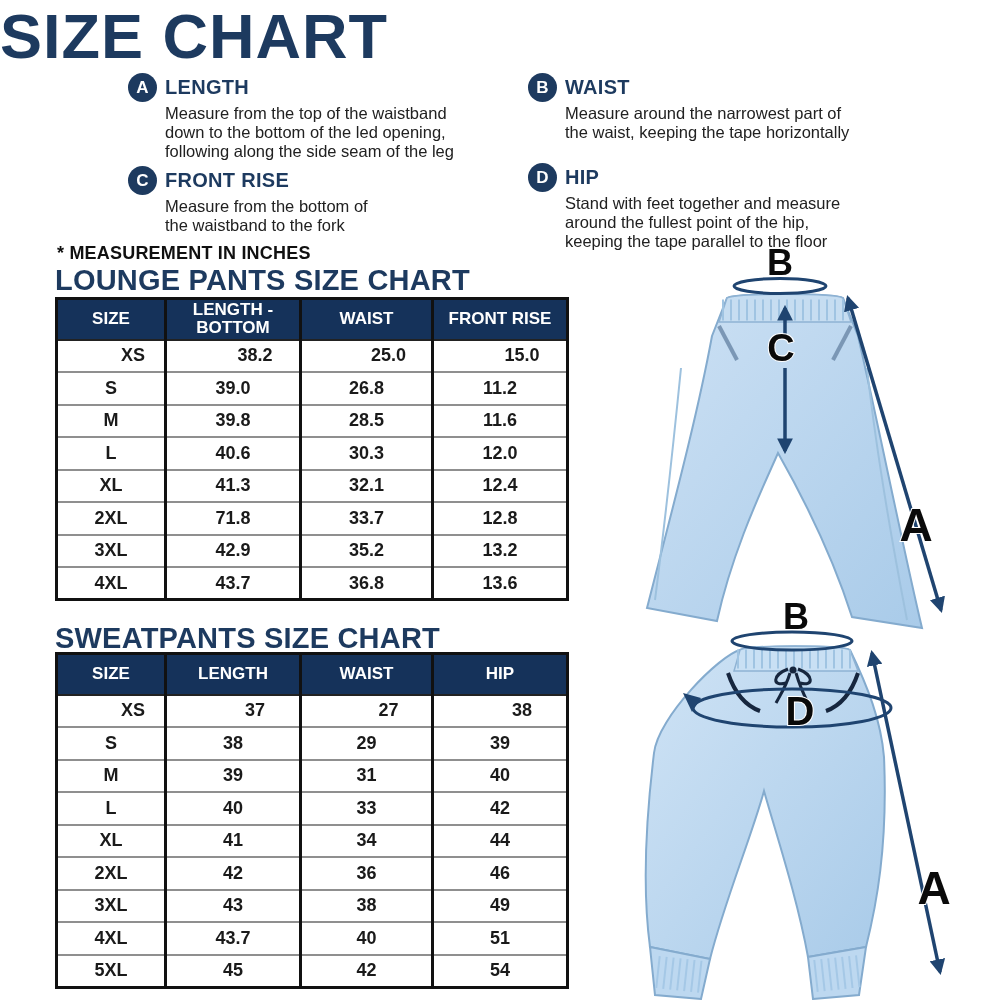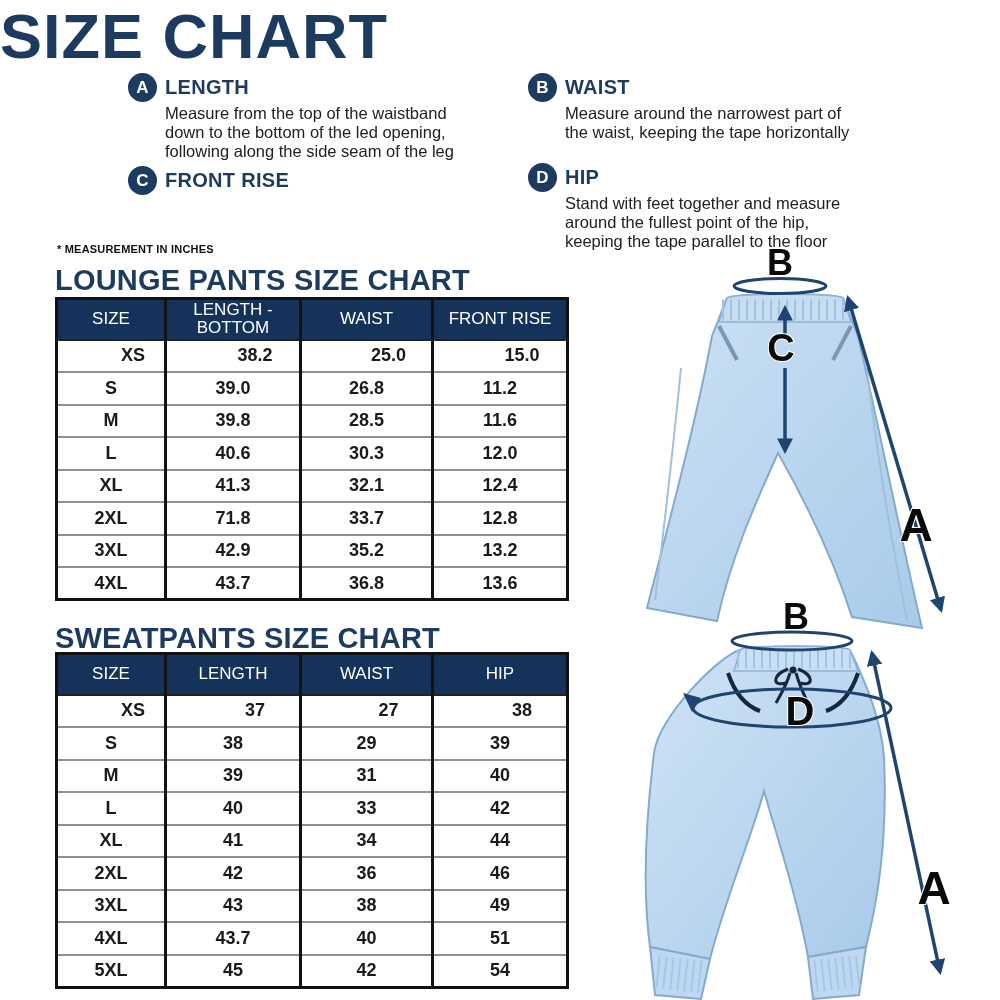--- a/index.html
+++ b/index.html
@@ -16,42 +16,42 @@
   .guide-item { position:absolute; }
   .badge {
     position:absolute; left:0; top:0; width:29px; height:29px; border-radius:50%;
     background:#1d3a5f; color:#ffffff; font-weight:bold; font-size:17px;
     display:flex; align-items:center; justify-content:center;
   }
   .gi-body { margin-left:37px; }
   .gi-name { font-size:20px; font-weight:bold; color:#1d3a5f; line-height:29px; letter-spacing:0.3px; }
   .gi-desc { font-size:16.5px; line-height:19px; color:#212121; white-space:pre-line; margin-top:2px; }
   .note {
-    position:absolute; left:57px; top:243px; font-size:11px; font-weight:bold;
+    position:absolute; left:57px; top:243px; font-size:18px; font-weight:bold;
     color:#101010; letter-spacing:0.2px;
   }
   .chart-heading {
     position:absolute; left:55px; font-size:29px; font-weight:bold;
     color:#1d3a5f; letter-spacing:0.2px;margin-top:7px;
   }
   .heading-lounge { top:257px; }
   .heading-sweat  { top:615px; }
   
   table.size-table {
     position:absolute; left:55px; width:511px; border-collapse:collapse;
     table-layout:fixed; border:3px solid #111111; background:#ffffff;
   }
   .lounge-table { top:297px; }
   .sweat-table  { top:652px; }
   table.size-table col.c1 { width:109px; }
   table.size-table col.c2 { width:135px; }
   table.size-table col.c3 { width:132px; }
   table.size-table col.c4 { width:135px; }
   table.size-table th {
-    background:#15325a; color:#ffffff; font-size:17px; font-weight:normal;
+    background:#15325a; color:#ffffff; font-size:17px; font-weight:bold;
     text-align:center; vertical-align:middle; line-height:18px;
     white-space:pre-line; height:41px; border-left:3px solid #111111;
     border-bottom:2px solid #222222; padding:0 2px;
   }
   .sweat-table th { height:42px; }
   table.size-table th:first-child, table.size-table td:first-child { border-left:none; }
   table.size-table td {
     height:32.5px; text-align:center; vertical-align:middle;
     font-size:18px; font-weight:bold; color:#1a1a1a;
     border-left:3px solid #111111; border-top:2px solid #8f8f8f;
@@ -87,20 +87,22 @@
     <div class="gi-body">
       <div class="gi-name">WAIST</div>
       <div class="gi-desc">Measure around the narrowest part of
 the waist, keeping the tape horizontally</div>
     </div>
   </div>
   <div class="guide-item" style="left:128px; top:166px; width:320px">
     <span class="badge">C</span>
     <div class="gi-body">
       <div class="gi-name">FRONT RISE</div>
+      <div class="gi-desc">Measure from the bottom of
+the waistband to the fork</div>
     </div>
   </div>
   <div class="guide-item" style="left:528px; top:163px; width:350px">
     <span class="badge">D</span>
     <div class="gi-body">
       <div class="gi-name">HIP</div>
       <div class="gi-desc">Stand with feet together and measure
 around the fullest point of the hip,
 keeping the tape parallel to the floor</div>
     </div>

